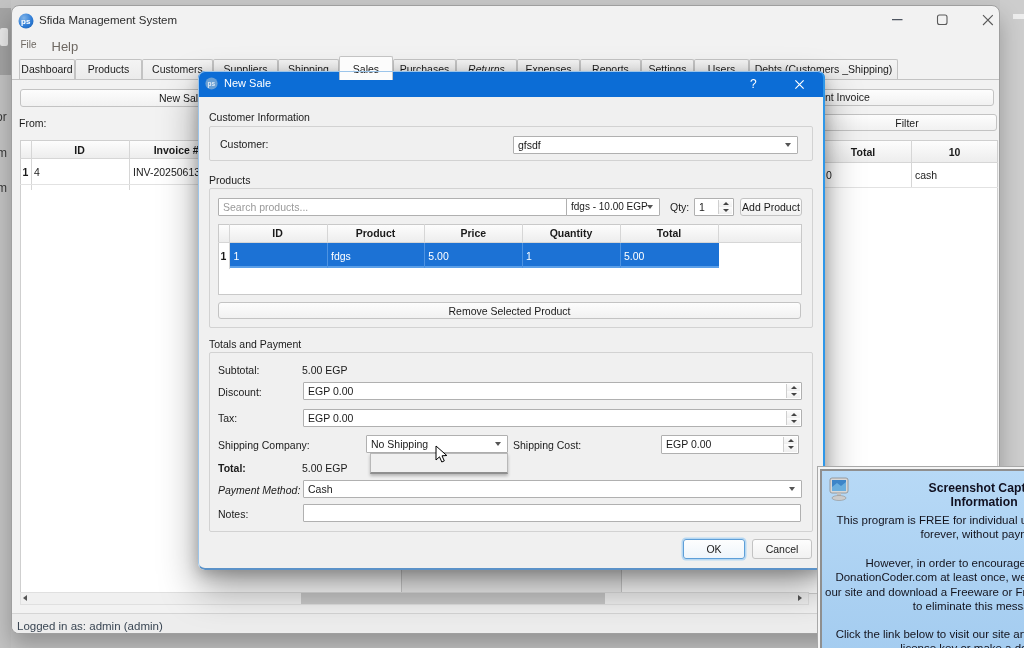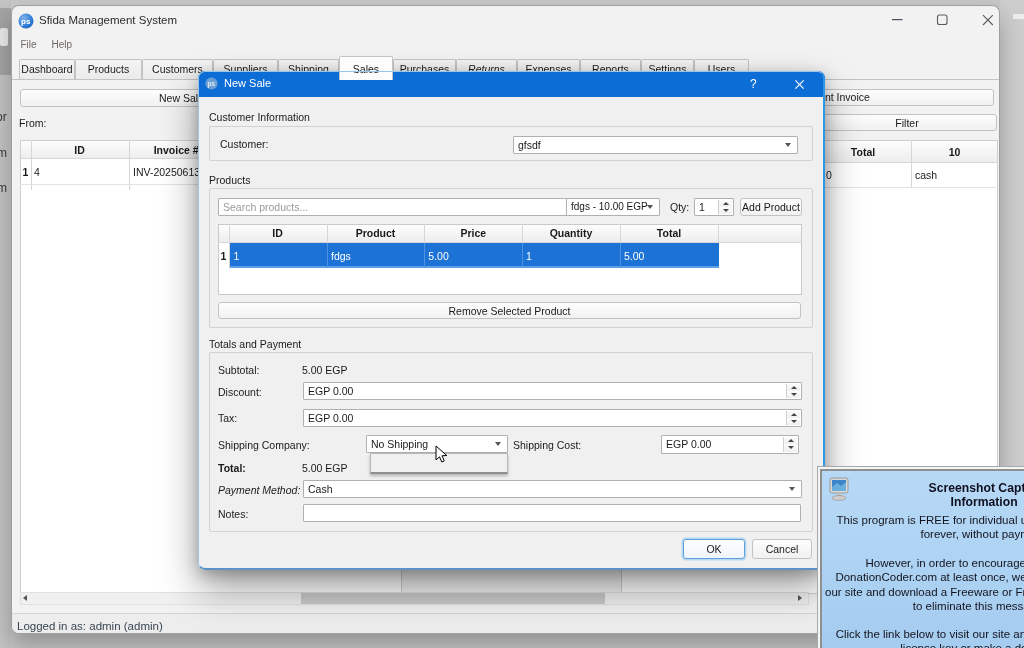--- a/index.html
+++ b/index.html
@@ -50,35 +50,36 @@
   </svg>
   <div class="abs" style="left:27px;top:7.5px;font-size:11.5px;color:#2c2c2c;">Sfida Management System</div>
 
   <svg class="abs" style="left:869px;top:0;" width="120" height="30" viewBox="0 0 120 30">
     <line x1="11" y1="13.7" x2="21.5" y2="13.7" stroke="#4e5560" stroke-width="1.2"></line>
     <rect x="56.5" y="9" width="9.5" height="9.5" rx="2" fill="none" stroke="#5a5a5a" stroke-width="1.1"></rect>
     <path d="M102 9.2 L111.8 19 M111.8 9.2 L102 19" stroke="#5a5a5a" stroke-width="1.1"></path>
   </svg>
 
   <div class="abs" style="left:8.5px;top:33px;font-size:10px;color:#6e6862;">File</div>
-  <div class="abs" style="left:39.5px;top:33px;font-size:10px;color:#6e6862;">Help</div>
+  <div class="abs" style="left:39.5px;top:33px;font-size:13px;color:#6e6862;">Help</div>
 
   <div class="abs" id="tabs" style="left:0;top:50px;width:989px;height:24px;">
       <div style="position:absolute;left:7px;top:2.5px;width:56px;height:20.5px;box-sizing:border-box;border:1px solid #c3c3c3;border-bottom:none;border-radius:2px 2px 0 0;background:linear-gradient(#f4f4f4,#ebebeb);display:flex;align-items:center;justify-content:center;font-size:10.5px;color:#1a1a1a;white-space:nowrap;">Dashboard</div>
       <div style="position:absolute;left:63px;top:2.5px;width:67px;height:20.5px;box-sizing:border-box;border:1px solid #c3c3c3;border-bottom:none;border-radius:2px 2px 0 0;background:linear-gradient(#f4f4f4,#ebebeb);display:flex;align-items:center;justify-content:center;font-size:10.5px;color:#1a1a1a;white-space:nowrap;">Products</div>
       <div style="position:absolute;left:130px;top:2.5px;width:71px;height:20.5px;box-sizing:border-box;border:1px solid #c3c3c3;border-bottom:none;border-radius:2px 2px 0 0;background:linear-gradient(#f4f4f4,#ebebeb);display:flex;align-items:center;justify-content:center;font-size:10.5px;color:#1a1a1a;white-space:nowrap;">Customers</div>
       <div style="position:absolute;left:201px;top:2.5px;width:65px;height:20.5px;box-sizing:border-box;border:1px solid #c3c3c3;border-bottom:none;border-radius:2px 2px 0 0;background:linear-gradient(#f4f4f4,#ebebeb);display:flex;align-items:center;justify-content:center;font-size:10.5px;color:#1a1a1a;white-space:nowrap;">Suppliers</div>
       <div style="position:absolute;left:266px;top:2.5px;width:61px;height:20.5px;box-sizing:border-box;border:1px solid #c3c3c3;border-bottom:none;border-radius:2px 2px 0 0;background:linear-gradient(#f4f4f4,#ebebeb);display:flex;align-items:center;justify-content:center;font-size:10.5px;color:#1a1a1a;white-space:nowrap;">Shipping</div>
       <div style="position:absolute;left:327px;top:0px;width:54px;height:24px;box-sizing:border-box;border:1px solid #c3c3c3;border-bottom:none;border-radius:2px 2px 0 0;background:#fcfcfc;display:flex;align-items:center;justify-content:center;font-size:10.5px;color:#1a1a1a;white-space:nowrap;z-index:3;">Sales</div>
       <div style="position:absolute;left:381px;top:2.5px;width:63px;height:20.5px;box-sizing:border-box;border:1px solid #c3c3c3;border-bottom:none;border-radius:2px 2px 0 0;background:linear-gradient(#f4f4f4,#ebebeb);display:flex;align-items:center;justify-content:center;font-size:10.5px;color:#1a1a1a;white-space:nowrap;">Purchases</div>
       <div style="position:absolute;left:444px;top:2.5px;width:61px;height:20.5px;box-sizing:border-box;border:1px solid #c3c3c3;border-bottom:none;border-radius:2px 2px 0 0;background:linear-gradient(#f4f4f4,#ebebeb);display:flex;align-items:center;justify-content:center;font-size:10.5px;color:#1a1a1a;white-space:nowrap;font-style:italic;">Returns</div>
       <div style="position:absolute;left:505px;top:2.5px;width:63px;height:20.5px;box-sizing:border-box;border:1px solid #c3c3c3;border-bottom:none;border-radius:2px 2px 0 0;background:linear-gradient(#f4f4f4,#ebebeb);display:flex;align-items:center;justify-content:center;font-size:10.5px;color:#1a1a1a;white-space:nowrap;">Expenses</div>
       <div style="position:absolute;left:568px;top:2.5px;width:61px;height:20.5px;box-sizing:border-box;border:1px solid #c3c3c3;border-bottom:none;border-radius:2px 2px 0 0;background:linear-gradient(#f4f4f4,#ebebeb);display:flex;align-items:center;justify-content:center;font-size:10.5px;color:#1a1a1a;white-space:nowrap;">Reports</div>
       <div style="position:absolute;left:629px;top:2.5px;width:53px;height:20.5px;box-sizing:border-box;border:1px solid #c3c3c3;border-bottom:none;border-radius:2px 2px 0 0;background:linear-gradient(#f4f4f4,#ebebeb);display:flex;align-items:center;justify-content:center;font-size:10.5px;color:#1a1a1a;white-space:nowrap;">Settings</div>
       <div style="position:absolute;left:682px;top:2.5px;width:55px;height:20.5px;box-sizing:border-box;border:1px solid #c3c3c3;border-bottom:none;border-radius:2px 2px 0 0;background:linear-gradient(#f4f4f4,#ebebeb);display:flex;align-items:center;justify-content:center;font-size:10.5px;color:#1a1a1a;white-space:nowrap;">Users</div>
+      <div style="position:absolute;left:737px;top:2.5px;width:149px;height:20.5px;box-sizing:border-box;border:1px solid #c3c3c3;border-bottom:none;border-radius:2px 2px 0 0;background:linear-gradient(#f4f4f4,#ebebeb);display:flex;align-items:center;justify-content:center;font-size:10.5px;color:#1a1a1a;white-space:nowrap;">Debts (Customers _Shipping)</div>
     </div>
   <div class="abs" style="left:0;top:73px;width:989px;height:1px;background:#c3c3c3;"></div>
 
   <div class="btn" style="left:8px;top:82.5px;width:323px;height:18px;">New Sale</div>
   <div class="lbl" style="left:7px;top:111px;">From:</div>
 
   <div class="abs" style="left:8px;top:134px;width:382px;height:454px;background:#fff;border:1px solid #cfcfcf;box-sizing:border-box;"></div>
   <div class="abs" style="left:8px;top:134px;width:382px;height:19px;background:linear-gradient(#fdfdfd,#ededed);border:1px solid #cfcfcf;box-sizing:border-box;"></div>
   <div class="abs" style="left:18.6px;top:134px;width:1px;height:50px;background:#d6d6d6;"></div>
   <div class="abs" style="left:117.2px;top:134px;width:1px;height:50px;background:#d6d6d6;"></div>

